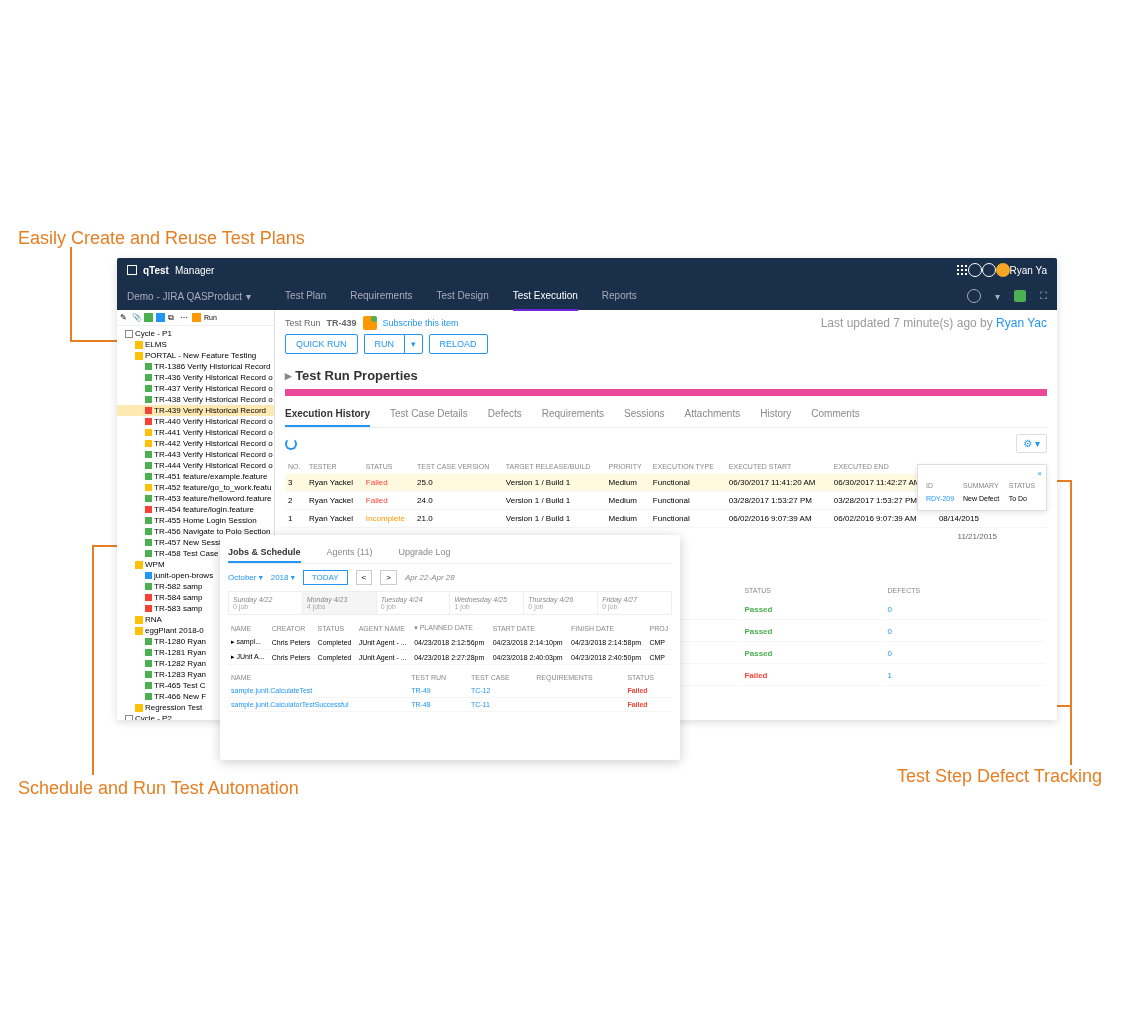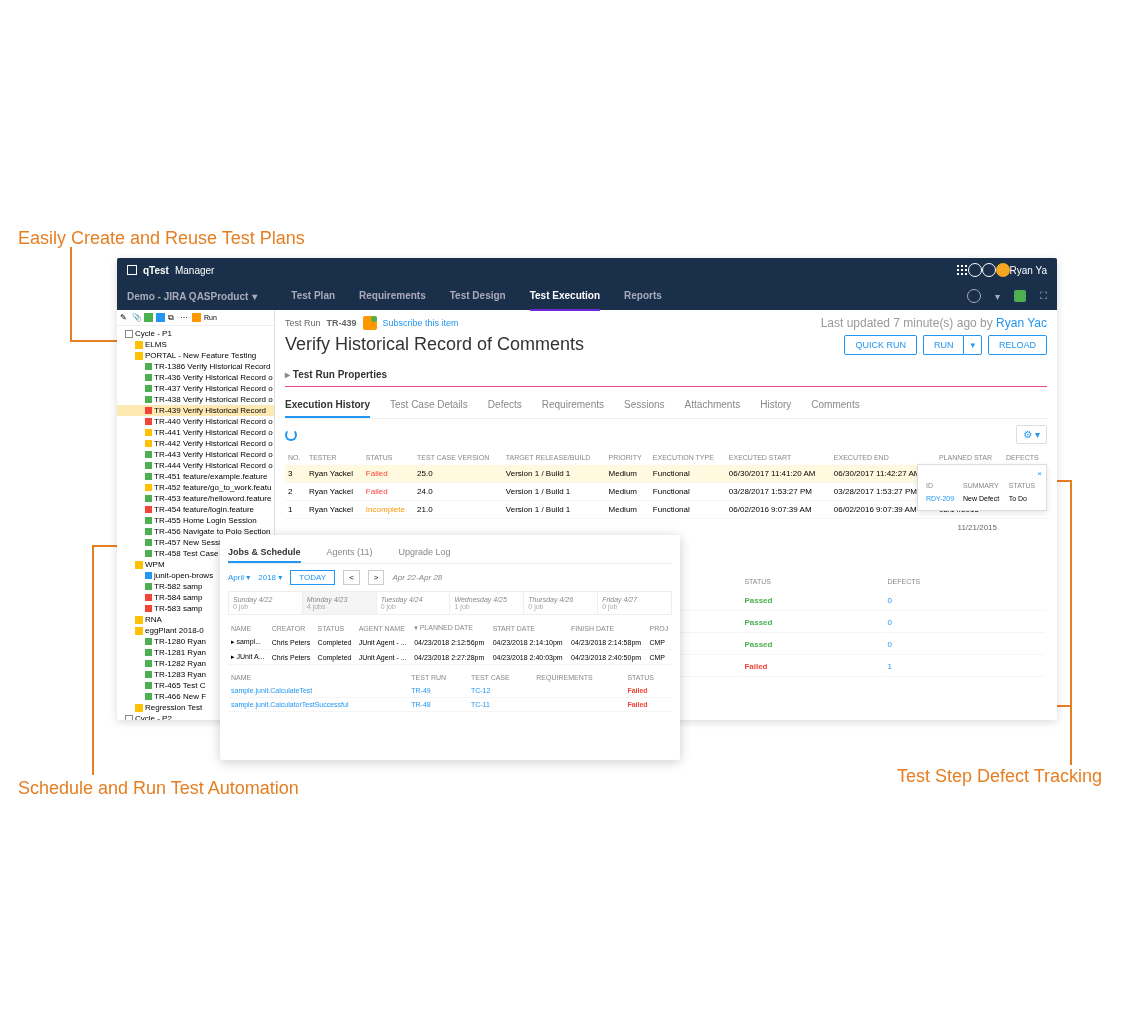--- a/index.html
+++ b/index.html
@@ -27,21 +27,21 @@
 
 .topbar { background: #1a2f4a; height: 24px; display: flex; align-items: center; padding: 0 10px; color: #fff; font-size: 10px; justify-content: space-between; }
 .topbar-left { display: flex; align-items: center; gap: 6px; }
 .topbar-right { display: flex; align-items: center; gap: 0; }
 .logo-box { width: 10px; height: 10px; border: 1px solid #fff; display: inline-block; }
 .top-icon { width: 14px; height: 14px; border: 1px solid #fff; border-radius: 50%; display: inline-block; }
 .avatar { width: 14px; height: 14px; border-radius: 50%; background: #f5a623; display: inline-block; }
 .grid-icon { display: inline-block; width: 12px; height: 12px; background: radial-gradient(circle, #fff 1px, transparent 1px); background-size: 4px 4px; }
 
 .menubar { background: #1a2f4a; height: 28px; display: flex; align-items: center; color: #aab; font-size: 10px; padding: 0 10px; justify-content: space-between; }
-.menubar-left { display: flex; align-items: center; gap: 4px; font-weight: bold; }
+.menubar-left { display: flex; align-items: center; gap: 4px; }
 .menu-items { display: flex; gap: 24px; margin-left: 30px; text-align: right; }
 .menu-item { cursor: pointer; padding: 8px 0; }
 .menu-item.active { color: #fff; border-bottom: 2px solid #6d28d9; }
 .menubar-right { display: flex; align-items: center; gap: 14px; }
 .gear { width: 14px; height: 14px; border: 1px solid #aab; border-radius: 50%; position: relative; }
 .bell { width: 12px; height: 12px; background: #4caf50; border-radius: 2px; position: relative; }
 
 .content { display: flex; height: calc(100% - 52px); }
 .sidebar { width: 158px; background: #fff; border-right: 1px solid #e0e0e0; overflow: hidden; font-size: 8px; }
 .sidebar-toolbar { height: 16px; border-bottom: 1px solid #eee; display: flex; align-items: center; gap: 3px; padding: 0 3px; }
@@ -73,21 +73,21 @@
 .updated-text { font-size: 12px; color: #999; }
 .updated-text .user { color: #2196f3; }
 
 .page-title { font-size: 18px; color: #333; margin-bottom: 8px; display: flex; justify-content: space-between; align-items: center; }
 .title-buttons { display: flex; gap: 6px; }
 .btn { border: 1px solid #2196f3; background: #fff; color: #2196f3; padding: 4px 10px; font-size: 9px; cursor: pointer; border-radius: 2px; }
 .btn-split { display: flex; }
 .btn-split .btn:first-child { border-radius: 2px 0 0 2px; border-right: none; }
 .btn-split .btn:last-child { border-radius: 0 2px 2px 0; padding: 4px 6px; }
 
-.section-header { font-size: 10px; font-weight: bold; color: #333; padding: 6px 0; border-bottom: 1px solid #ec4899; cursor: pointer; }
+.section-header { font-size: 13px; font-weight: bold; color: #333; padding: 6px 0; border-bottom: 7px solid #ec4899; cursor: pointer; }
 .section-header::before { content: '▸ '; color: #888; }
 
 .tabs { display: flex; gap: 20px; border-bottom: 1px solid #eee; margin-top: 6px; font-size: 10px; }
 .tab { padding: 6px 0; color: #888; cursor: pointer; }
 .tab.active { color: #333; font-weight: bold; border-bottom: 2px solid #2196f3; }
 
 .refresh-row { padding: 6px 0; display: flex; justify-content: space-between; align-items: center; }
 .refresh-icon { width: 12px; height: 12px; border: 2px solid #2196f3; border-radius: 50%; border-top-color: transparent; cursor: pointer; }
 .gear-btn { border: 1px solid #ddd; padding: 3px 6px; cursor: pointer; color: #2196f3; border-radius: 2px; }
 
@@ -360,21 +360,20 @@
           <span class="rss"></span>
           <span class="subscribe-link">Subscribe this item</span>
         </div>
         <div class="updated-text">
           <span>Last updated 7 minute(s) ago by</span>
           <span class="user">Ryan Yac</span>
         </div>
       </div>
 
       <div class="page-title">
-        <span>Verify Historical Record of Comments</span>
         <div class="title-buttons">
           <button class="btn">QUICK RUN</button>
           <div class="btn-split">
             <button class="btn">RUN</button>
             <button class="btn">▾</button>
           </div>
           <button class="btn">RELOAD</button>
         </div>
       </div>
 
@@ -513,21 +512,21 @@
   </div>
 </div>
 
 <div class="schedule-panel">
   <div class="sched-tabs" id="sched-tabs">
       <span class="sched-tab active">Jobs &amp; Schedule</span>
       <span class="sched-tab">Agents (11)</span>
       <span class="sched-tab">Upgrade Log</span>
     </div>
   <div class="sched-controls">
-    <span class="sched-select"><span>April</span> ▾</span>
+    <span class="sched-select"><span>October</span> ▾</span>
     <span class="sched-select"><span>2018</span> ▾</span>
     <button class="today-btn">TODAY</button>
     <button class="nav-btn">&lt;</button>
     <button class="nav-btn">&gt;</button>
     <span class="date-range">Apr 22-Apr 28</span>
   </div>
   <div class="week-row" id="week-row">
       <div class="week-cell"><span class="week-day">Sunday 4/22</span><span class="week-jobs">0 job</span></div>
       <div class="week-cell active"><span class="week-day">Monday 4/23</span><span class="week-jobs">4 jobs</span></div>
       <div class="week-cell"><span class="week-day">Tuesday 4/24</span><span class="week-jobs">0 job</span></div>

